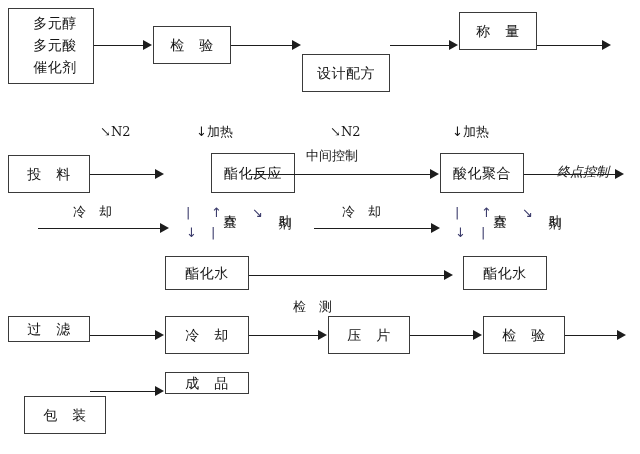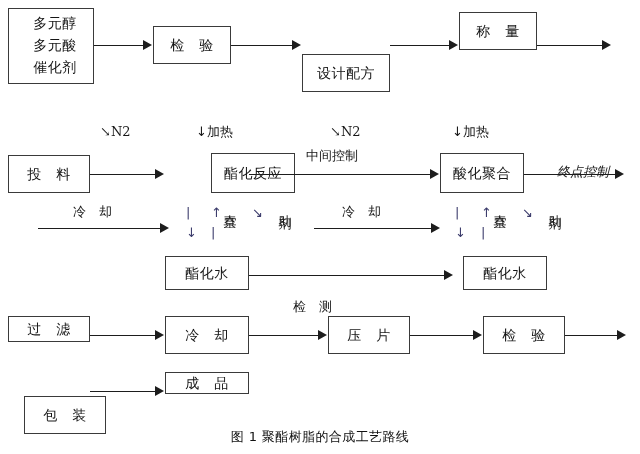--- a/index.html
+++ b/index.html
@@ -205,15 +205,14 @@
   <div class="hline" style="left:565px; top:335px; width:55px;"></div>
   <div class="arrowhead" style="left:617px; top:330px;"></div>
 
   <div class="box" style="left:24px; top:372px; width:82px; height:38px;margin-top:24px;">包　装</div>
 
   <div class="hline" style="left:90px; top:391px; width:68px;"></div>
   <div class="arrowhead" style="left:155px; top:386px;"></div>
 
   <div class="box" style="left:165px; top:372px; width:84px; height:22px;">成　品</div>
 
-  <div class="caption" style="top:428px;">图 1 聚酯树脂的合成工艺路线</div>
 
 </div>
 
 </body></html>

